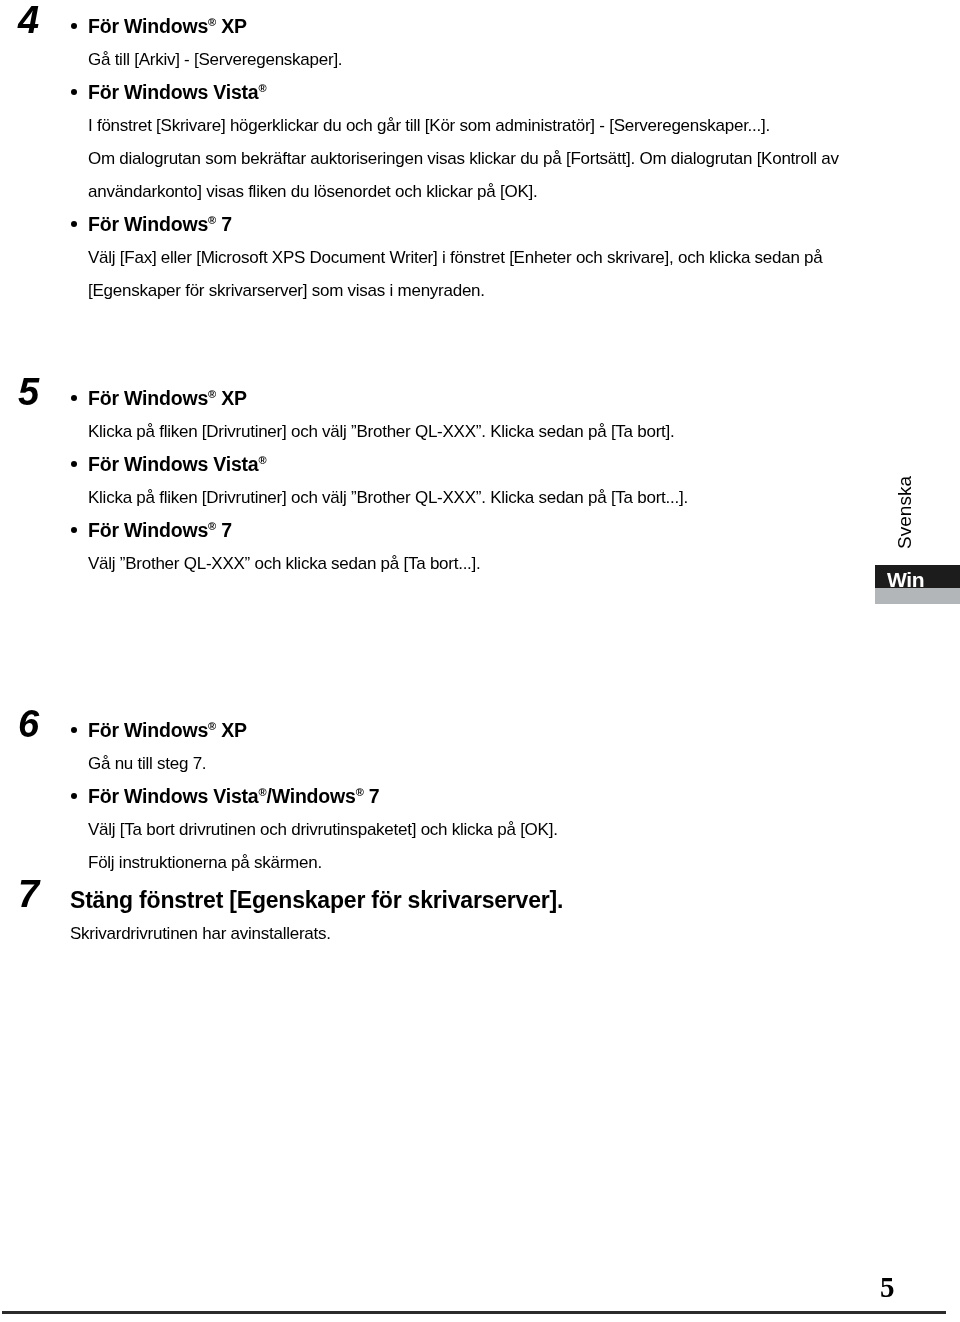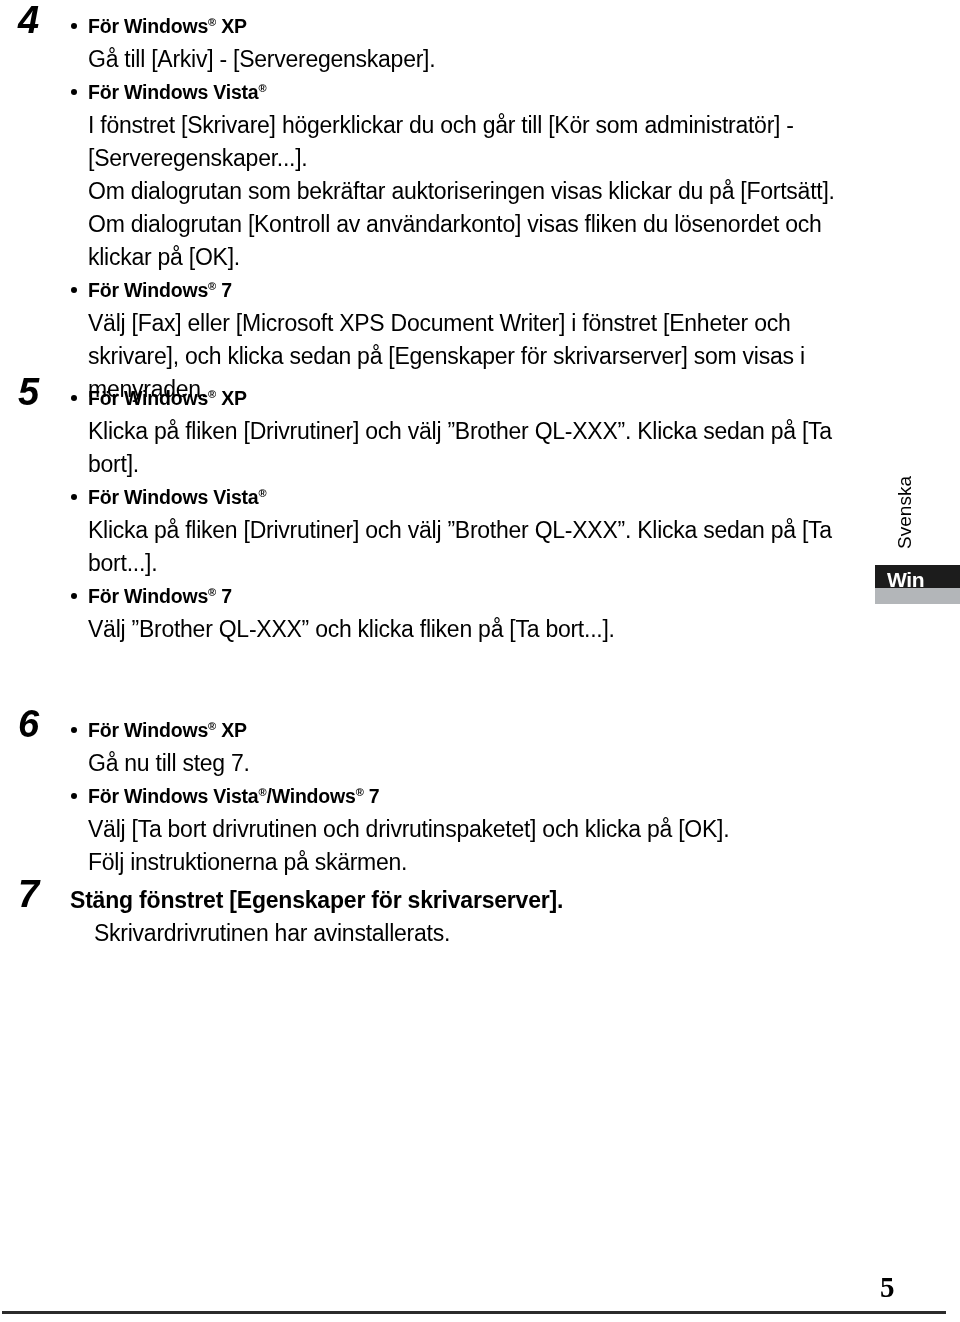--- a/index.html
+++ b/index.html
@@ -61,28 +61,27 @@
   .bullet-line .reg {
     font-size: 11px;
     vertical-align: super;
     line-height: 0;
     font-weight: bold;
   }
 
   
   .body-line {
     padding-left: 18px;
-    font-size: 23px;
+    font-size: 17px;
     line-height: 33px;
     letter-spacing: -0.25px;
     max-width: 770px;
   }
   .body-line.noindent {
     padding-left: 0;
-    margin-left: 24px;
   }
 
   .strong-line {
     padding-left: 0;
     font-weight: bold;
     font-size: 23px;
     line-height: 33px;
     letter-spacing: -0.2px;
   }
 
@@ -188,21 +187,21 @@
     <div class="bullet-line">
       <span class="dot"></span>
       <span>För Windows Vista</span><span class="reg">®</span><span></span>
     </div>
     <div class="body-line">Klicka på fliken [Drivrutiner] och välj ”Brother QL-XXX”. Klicka sedan på [Ta bort...].</div>
 
     <div class="bullet-line">
       <span class="dot"></span>
       <span>För Windows</span><span class="reg">®</span><span> 7</span>
     </div>
-    <div class="body-line">Välj ”Brother QL-XXX” och klicka fliken på [Ta bort...].</div>
+    <div class="body-line">Välj ”Brother QL-XXX” och klicka sedan på [Ta bort...].</div>
   </div>
 
   <div class="step" id="step6">
     <div class="step-num">6</div>
 
     <div class="bullet-line">
       <span class="dot"></span>
       <span>För Windows</span><span class="reg">®</span><span> XP</span>
     </div>
     <div class="body-line">Gå nu till steg 7.</div>

